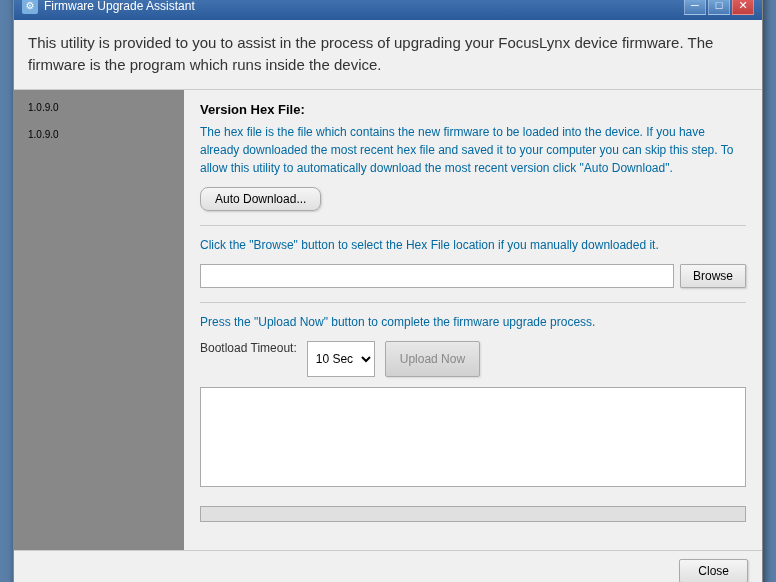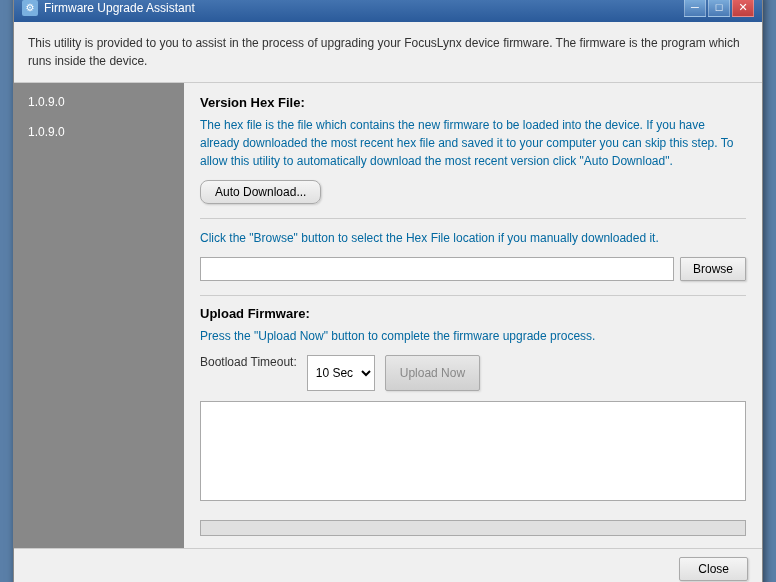--- a/index.html
+++ b/index.html
@@ -78,21 +78,21 @@
       background: linear-gradient(to bottom, #e06060, #c04040);
     }
 
     .window-body {
       padding: 0;
     }
 
     .intro-section {
       padding: 12px 14px;
       border-bottom: 1px solid #ccc;
-      font-size: 12px;
+      font-size: 15px;
       color: #333;
       line-height: 1.5;
       background: #f0f0f0;
     }
 
     .main-content {
       display: flex;
     }
 
     .sidebar {
@@ -105,22 +105,22 @@
 
     .sidebar-label {
       color: #fff;
       font-weight: bold;
       font-size: 11.5px;
       line-height: 1.4;
       margin-bottom: 4px;
     }
 
     .sidebar-value {
-      color: #ffffff;
-      font-size: 12px;
+      color: #000000;
+      font-size: 10px;
       margin-bottom: 16px;
       padding-left: 2px;
     }
 
     .right-panel {
       flex: 1;
       padding: 12px 16px;
       background: #f0f0f0;
     }
 
@@ -310,21 +310,20 @@
           <div class="section-text">Click the "Browse" button to select the Hex File location if you manually downloaded it.</div>
           <div class="hex-file-row">
             <input class="hex-file-input" type="text" style="">
             <button class="browse-btn">Browse</button>
           </div>
         </div>
 
         <hr class="divider">
 
         <div>
-          <div class="section-title">Upload Firmware:</div>
           <div class="section-text">Press the "Upload Now" button to complete the firmware upgrade process.</div>
           <div class="upload-row">
             <span class="upload-label">Bootload Timeout:</span>
             <select class="timeout-select">
               <option>10 Sec</option>
               <option>30 Sec</option>
               <option>60 Sec</option>
             </select>
             <button class="upload-now-btn" disabled="">Upload Now</button>
           </div>

